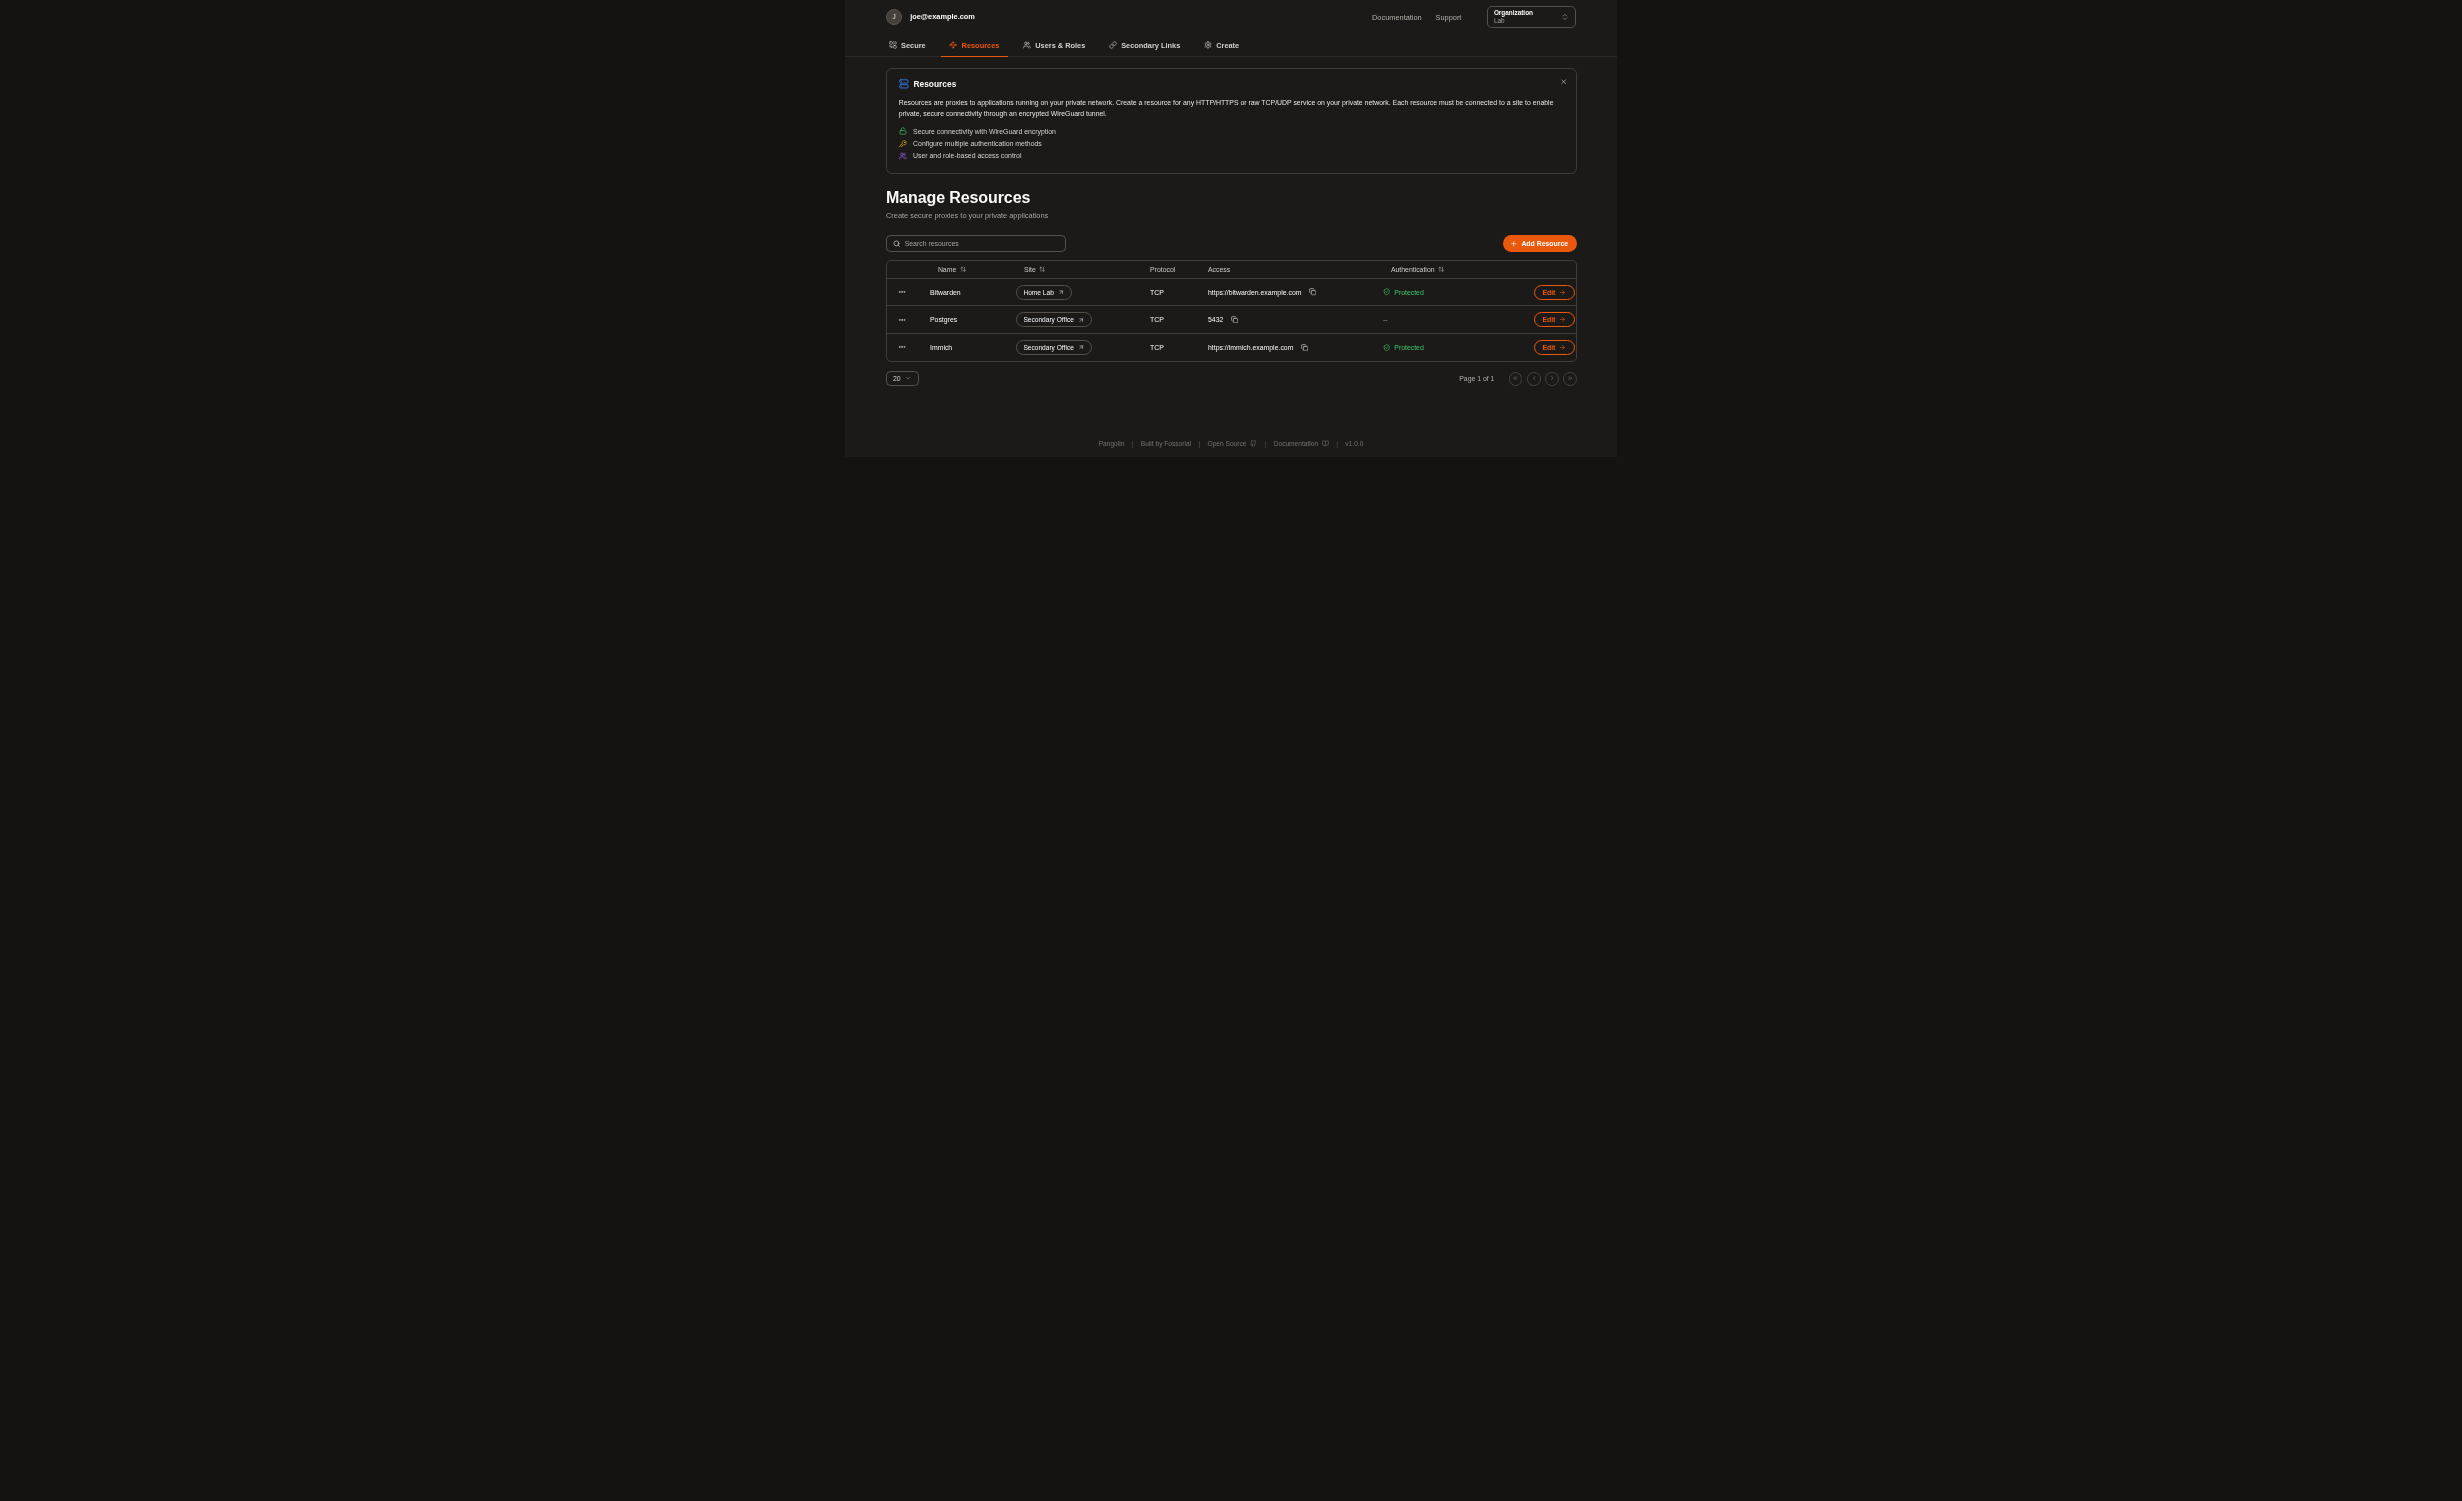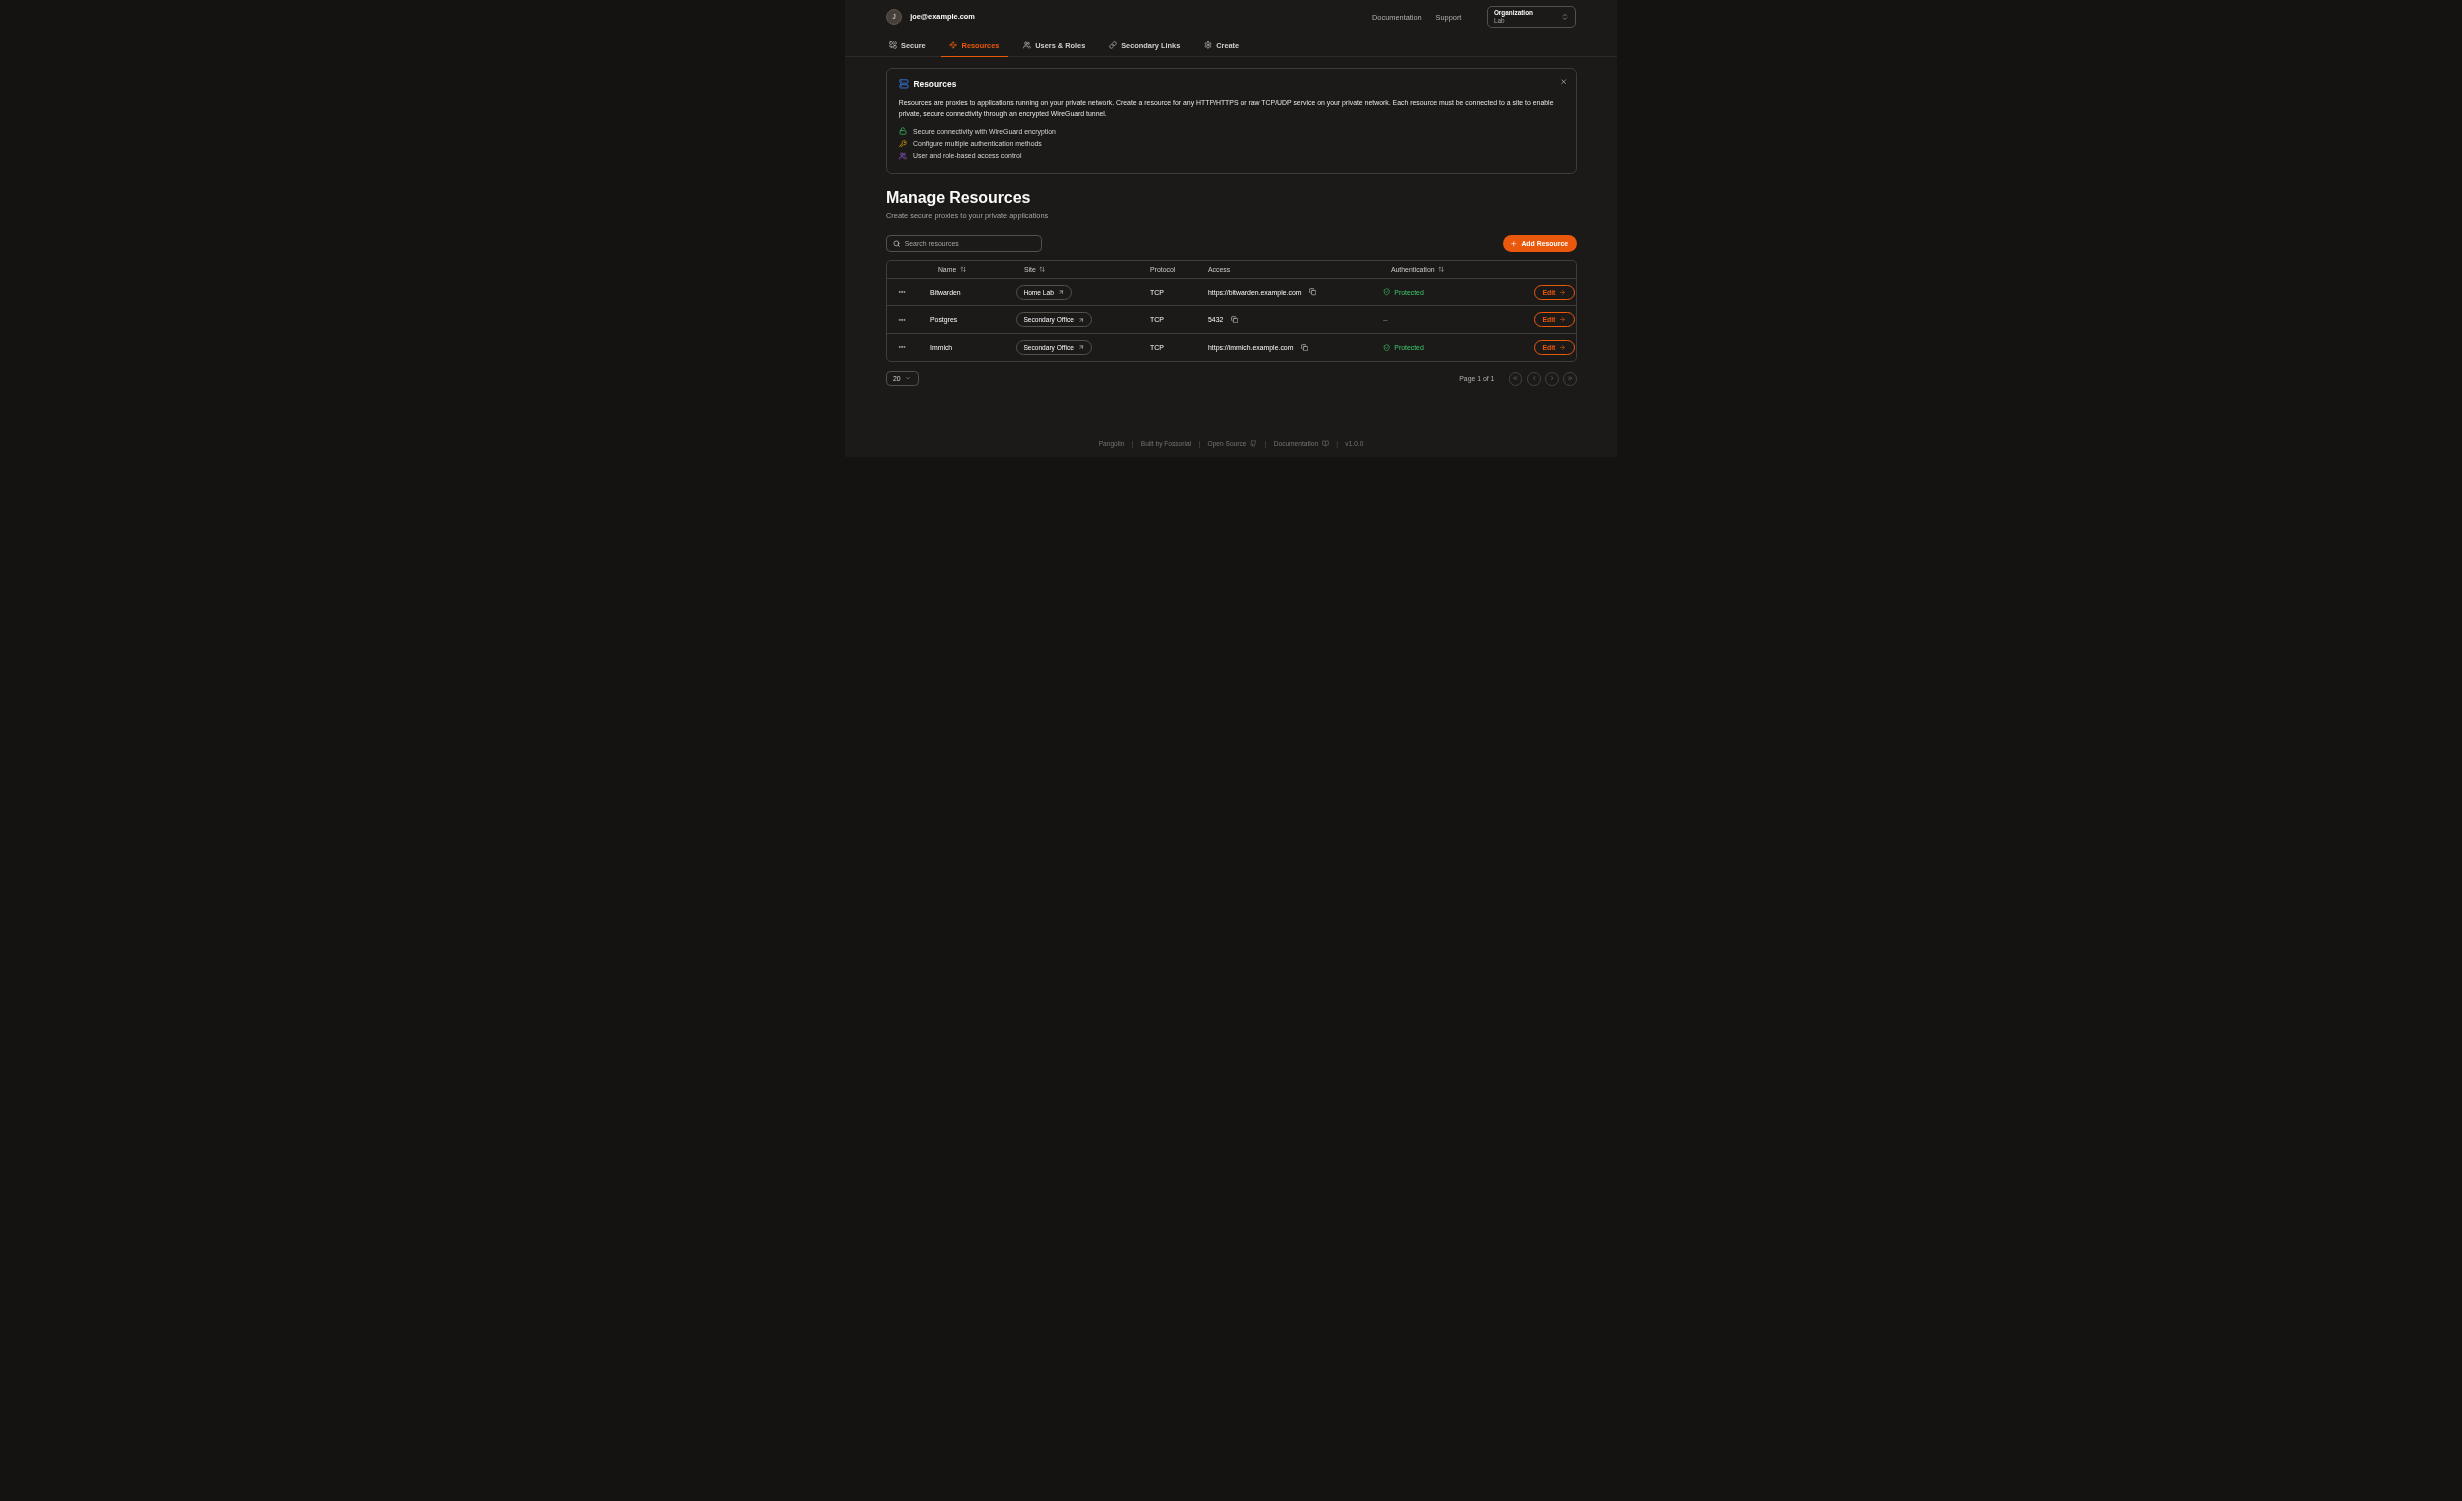--- a/index.html
+++ b/index.html
@@ -47,21 +47,21 @@
   .feature { display:flex; align-items:center; gap:6.4px; font-size:6.9px; color:#d6d3d1; }
   .feature .ic { width:7.9px; height:7.9px; }
   .f-green { color:#3dcb6a; } .f-yellow { color:#eab308; } .f-purple { color:#a863f0; }
 
   
   .section-title { margin-top:15.8px; font-size:16px; font-weight:700; letter-spacing:-0.1px; }
   .section-sub { margin-top:3.4px; font-size:7.4px; color:#a8a29e; }
 
   
   .toolbar { margin-top:15.8px; display:flex; align-items:center; justify-content:space-between; }
-  .search { width:156px; height:16.3px; border:0.5px solid #55504a; border-radius:4.4px; display:flex; align-items:center; padding:0 5.9px; gap:4.4px; background:transparent; }
+  .search { width:180px; height:16.3px; border:0.5px solid #55504a; border-radius:4.4px; display:flex; align-items:center; padding:0 5.9px; gap:4.4px; background:transparent; }
   .search .ic { width:7.4px; height:7.4px; color:#e7e5e4; flex:none; }
   .search input { flex:1; background:transparent; border:none; outline:none; color:#e7e5e4; font-size:6.9px; font-family:inherit; }
   .search input::placeholder { color:#a8a29e; }
   .addbtn { height:16.3px; padding:0 8.9px 0 6.9px; border:none; border-radius:8.4px; background:#ea580c; color:#fff;
             display:flex; align-items:center; gap:4.4px; font-size:6.9px; font-weight:600; font-family:inherit; cursor:pointer; }
   .addbtn .ic { width:7.4px; height:7.4px; }
 
   
   .table { margin-top:8.4px; border:0.5px solid #413d39; border-radius:4.9px; overflow:hidden; }
   .trow { display:grid; grid-template-columns:43px 86px 134px 58px 175px 151px 1fr; align-items:center; }

